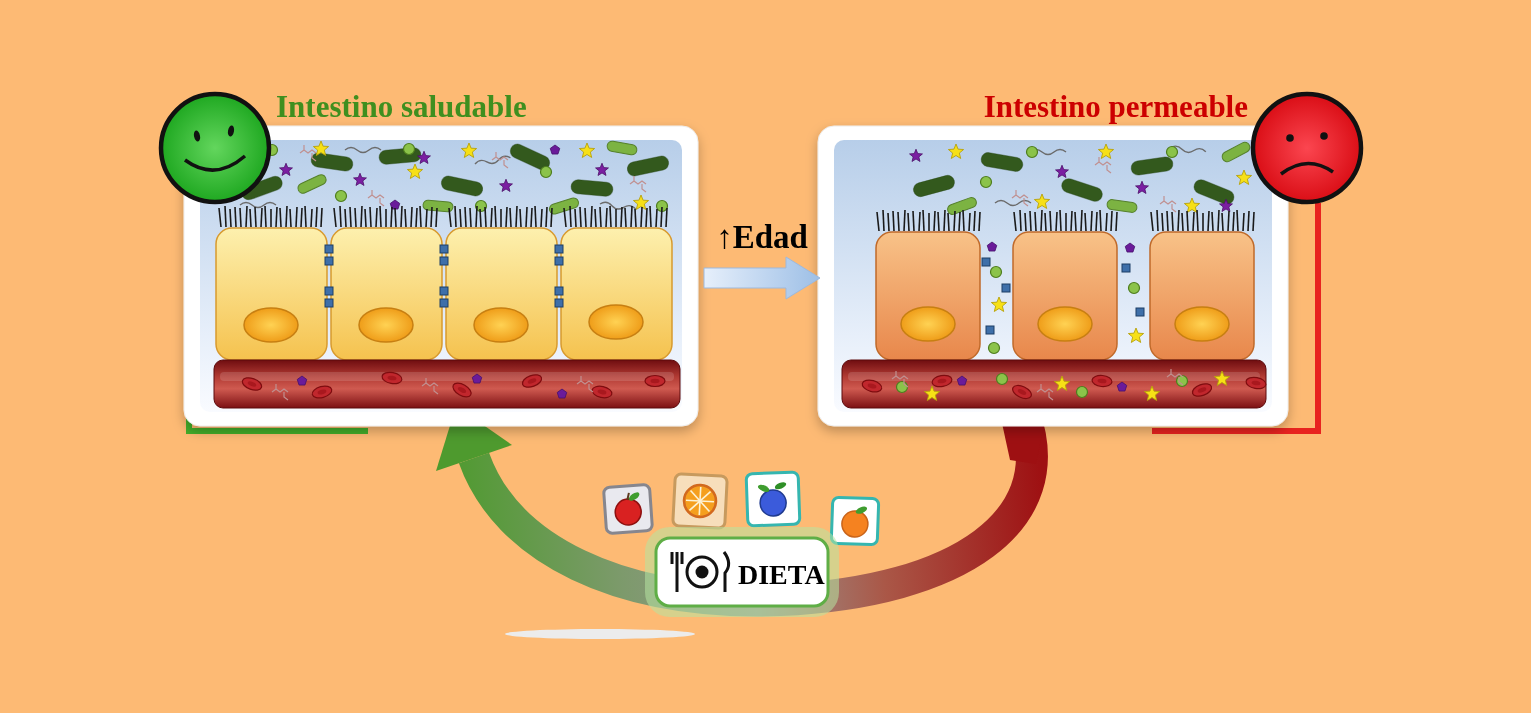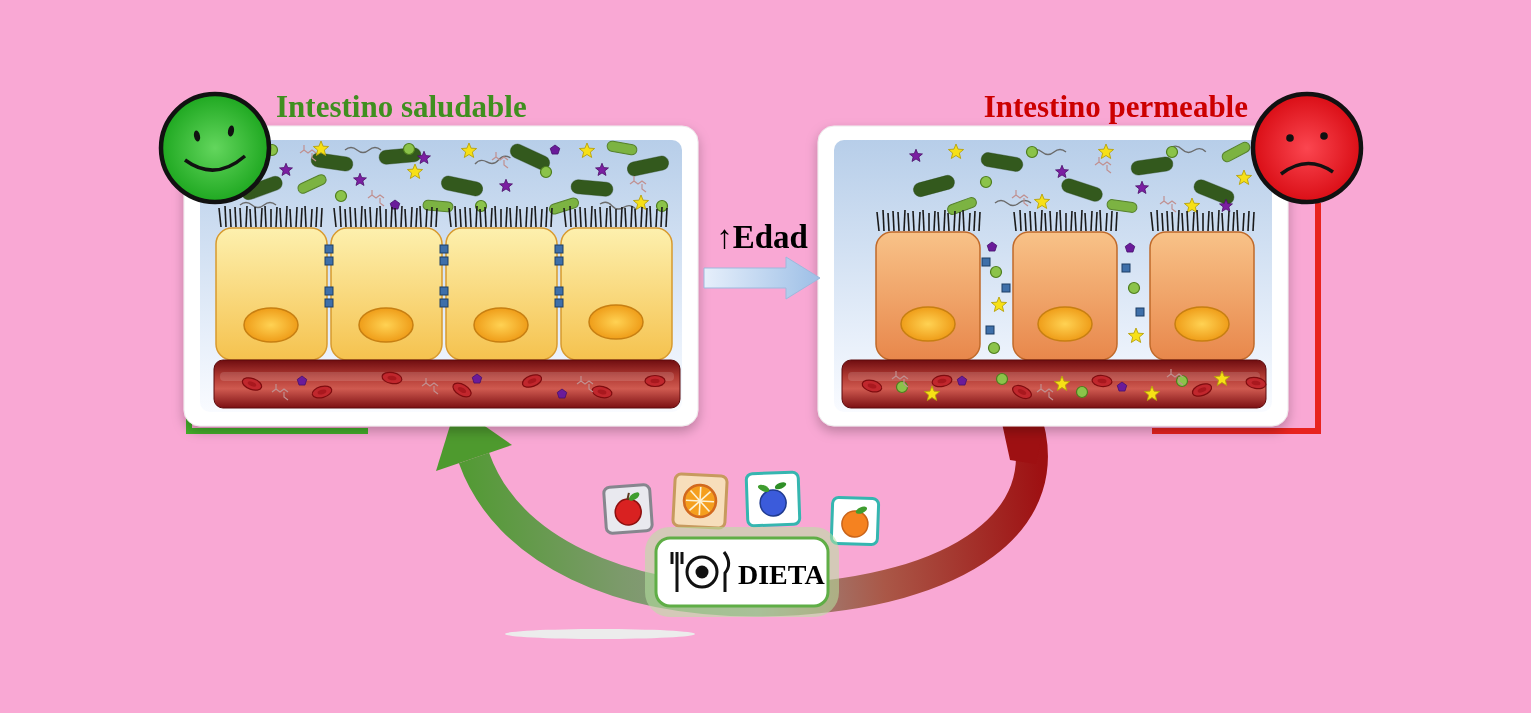--- a/index.html
+++ b/index.html
@@ -1,16 +1,16 @@
 <!DOCTYPE html>
 <html><head>
 <meta charset="utf-8">
 <style>
   html,body{margin:0;padding:0;background:#ffffff;}
-  .stage{position:relative;width:1531px;height:713px;background:#f9a8d4;overflow:hidden;
+  .stage{position:relative;width:1531px;height:713px;background:#fdba74;overflow:hidden;
          font-family:"Liberation Serif","DejaVu Serif",serif;}
   svg{display:block;}
   .title-text{font-family:"Liberation Serif","DejaVu Serif",serif;font-weight:bold;}
 </style>
 </head>
 <body>
 
 <div class="stage">
 <svg width="1531" height="713" viewBox="0 0 1531 713">
   <defs>

